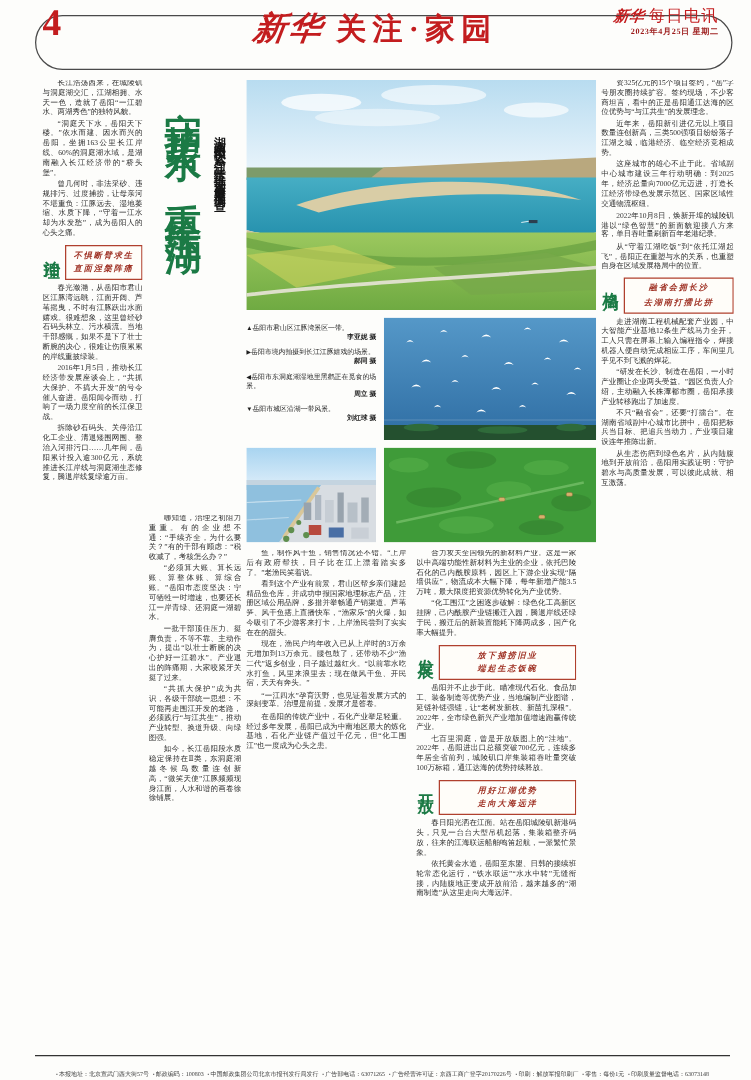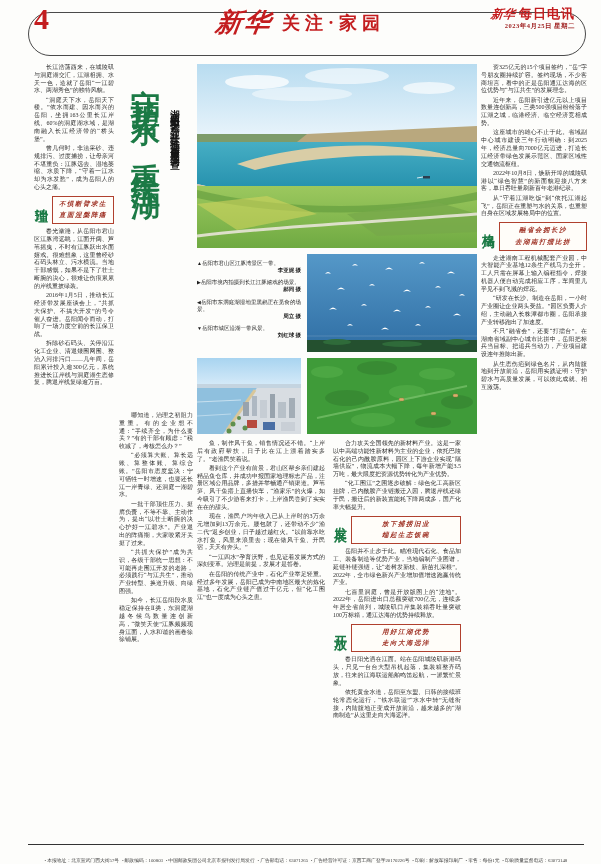--- a/index.html
+++ b/index.html
@@ -6,24 +6,24 @@
   .page{position:relative;width:601px;height:864px;background:#fdfdfb;margin:0 auto;overflow:hidden;
         font-family:"Liberation Serif","DejaVu Serif",serif;}
   
   .masthead{position:absolute;left:28px;top:12px;width:556px;height:42px;
             border:1.5px solid #4a4a4a;border-radius:22px;}
   .pagenum{position:absolute;left:34px;top:2px;font-size:30px;font-weight:bold;color:#c31d1f;
            font-family:"Liberation Serif",serif;}
   .mast-center{position:absolute;left:0;right:0;top:5px;text-align:center;color:#c31d1f;white-space:nowrap;}
   .script-logo{font-style:italic;font-weight:900;font-size:26px;display:inline-block;
                transform:skewX(-8deg);letter-spacing:2px;vertical-align:middle;}
-  .section-title{font-size:18px;font-weight:900;letter-spacing:5px;vertical-align:middle;margin-left:6px;}
+  .section-title{font-size:24px;font-weight:900;letter-spacing:5px;vertical-align:middle;margin-left:6px;}
   .mast-right{position:absolute;right:26px;top:4px;text-align:right;line-height:1.15;}
   .brand-script{font-style:italic;font-weight:900;font-size:12px;color:#c31d1f;transform:skewX(-8deg);display:inline-block;}
-  .brand-rest{font-weight:700;font-size:13px;color:#c31d1f;letter-spacing:1px;}
+  .brand-rest{font-weight:400;font-size:13px;color:#c31d1f;letter-spacing:1px;}
   .dateline{font-size:6.5px;color:#9c1a1a;font-weight:bold;letter-spacing:.5px;}
   
   .vtitle{position:absolute;left:126px;top:66px;writing-mode:vertical-rl;
           font-size:29px;font-weight:900;color:#1b7a45;letter-spacing:9px;line-height:40px;
           font-family:"Liberation Serif",serif;}
   .vsub{position:absolute;left:168px;top:102px;height:318px;writing-mode:vertical-rl;
         font-size:9.5px;font-weight:700;color:#151515;letter-spacing:2.5px;}
   
   .col{position:absolute;overflow:hidden;text-align:justify;}
   .col p{font-size:6px;line-height:7.8px;margin:0 0 1.5px;text-indent:2em;color:#2e2e2e;}

